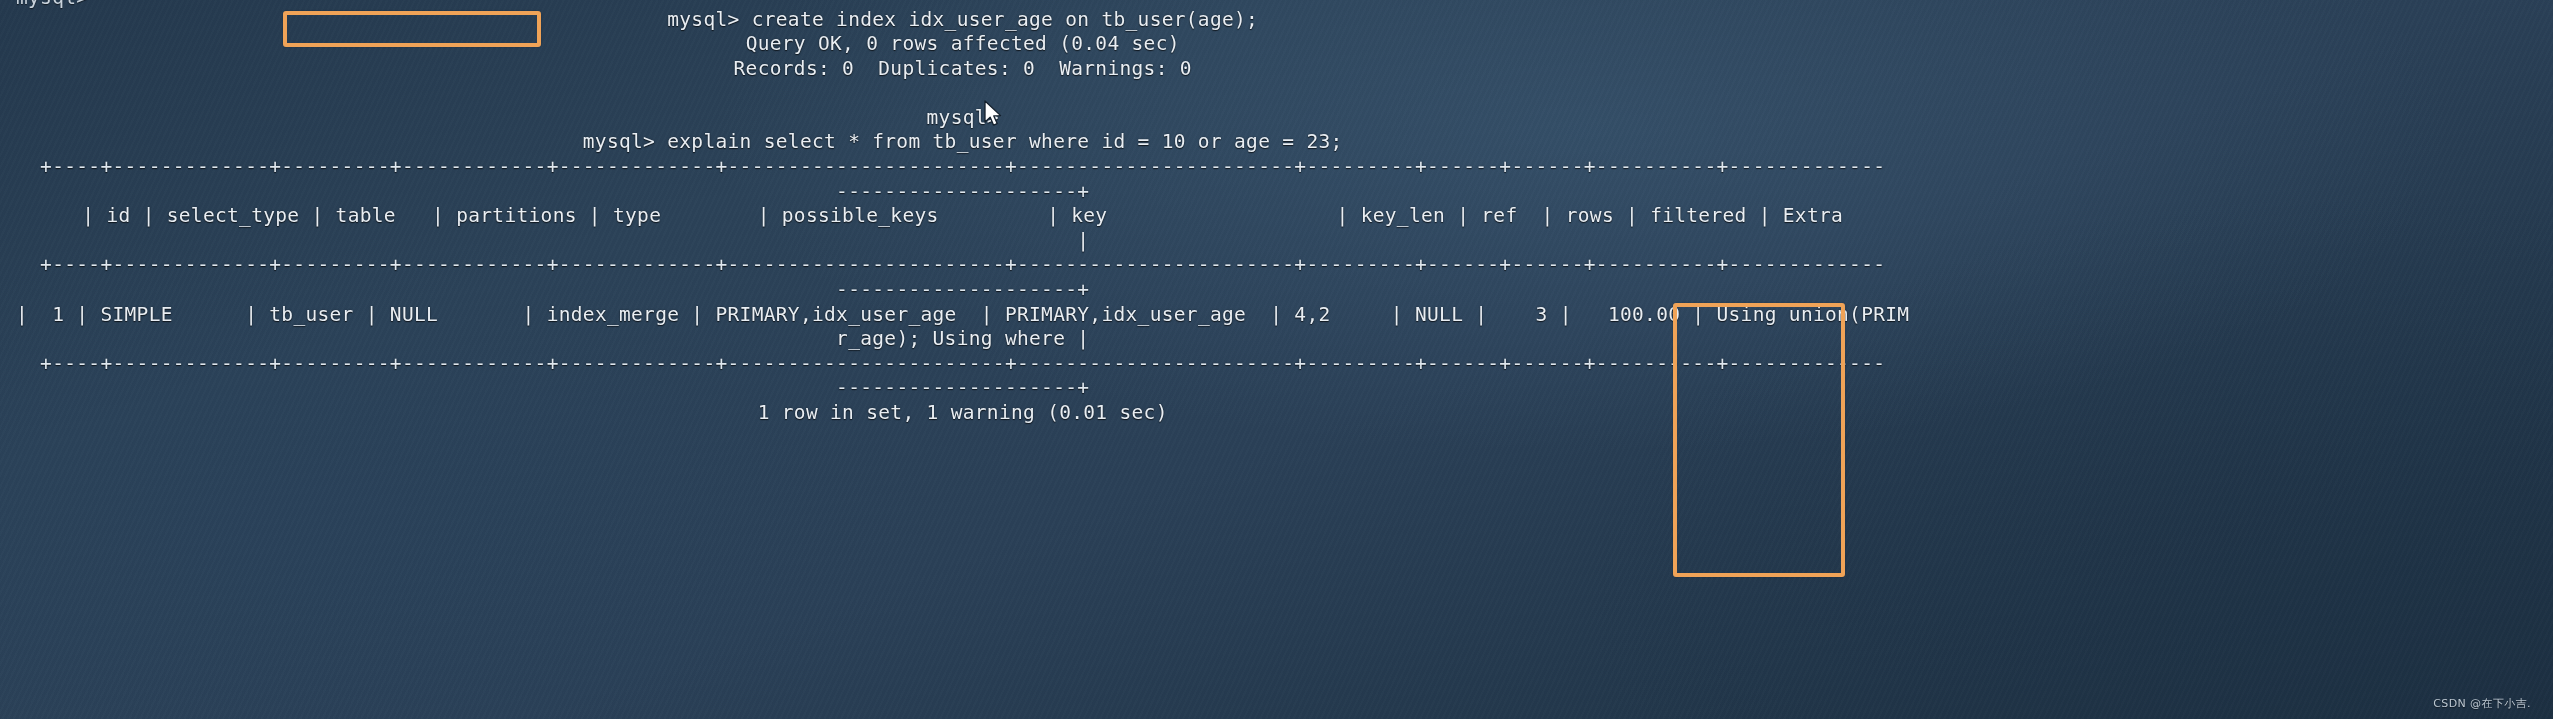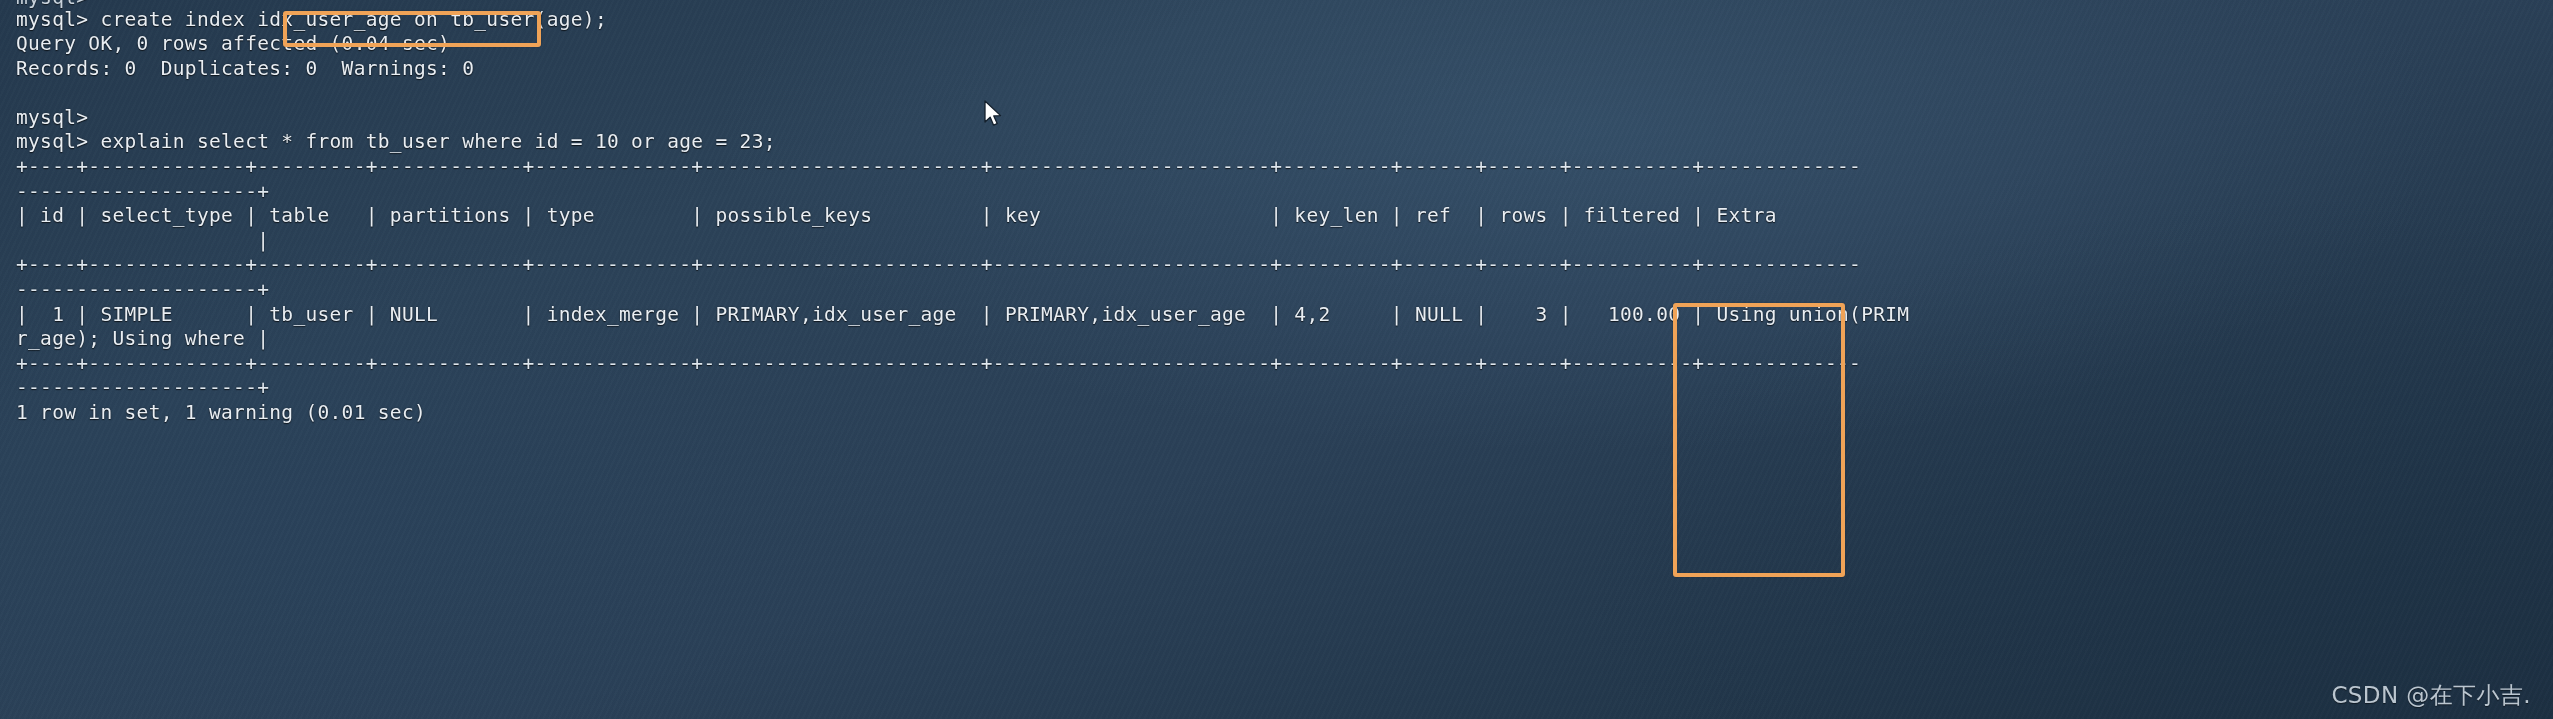--- a/index.html
+++ b/index.html
@@ -8,20 +8,21 @@
     font-family:"DejaVu Sans Mono","Liberation Mono",monospace;
   }
   #screen{
     position:absolute;inset:0;
     background:
       radial-gradient(ellipse 1400px 520px at 62% 18%, rgba(74,110,140,0.30) 0%, rgba(74,110,140,0.0) 62%),
       radial-gradient(ellipse 900px 420px at 12% 72%, rgba(40,66,92,0.45) 0%, rgba(40,66,92,0) 70%),
       radial-gradient(ellipse 1100px 600px at 92% 85%, rgba(28,48,68,0.55) 0%, rgba(28,48,68,0) 70%),
       linear-gradient(160deg,#24394e 0%,#2b4258 28%,#2a4057 55%,#22374b 80%,#1c2e40 100%);
     overflow:hidden;
+    text-align:center;
   }
   #screen::after{
     content:"";position:absolute;inset:0;pointer-events:none;
     background:
       repeating-linear-gradient(115deg, rgba(255,255,255,0.014) 0px, rgba(255,255,255,0.014) 2px, rgba(0,0,0,0.012) 2px, rgba(0,0,0,0.012) 5px);
     opacity:.85;
   }
   .term{
     position:absolute;left:0;top:-12px;
     padding:0 0 0 16px;
@@ -46,21 +47,21 @@
   }
   #hl-create{left:283px;top:11px;width:250px;height:28px;}
   #hl-keylen{left:1673px;top:303px;width:164px;height:266px;}
 
   #cursor{
     position:absolute;left:983px;top:100px;width:22px;height:30px;z-index:8;
   }
   #watermark{
     position:absolute;right:22px;bottom:8px;z-index:9;
     font-family:"DejaVu Sans","Liberation Sans",sans-serif;
-    font-size:23px;color:#c9d3dc;opacity:.92;letter-spacing:.4px;
+    font-size:11px;color:#c9d3dc;opacity:.92;letter-spacing:.4px;
     text-shadow:0 1px 1px rgba(0,0,0,.5);
   }
   .clipped-top{
     position:absolute;left:16px;top:-14px;z-index:4;
     font-size:19.5px;line-height:24.6px;letter-spacing:.32px;
     color:#dbe4ec;white-space:pre;opacity:.9;
     text-shadow:0 1px 1px rgba(0,0,0,.6);
   }
 </style>
 </head>

